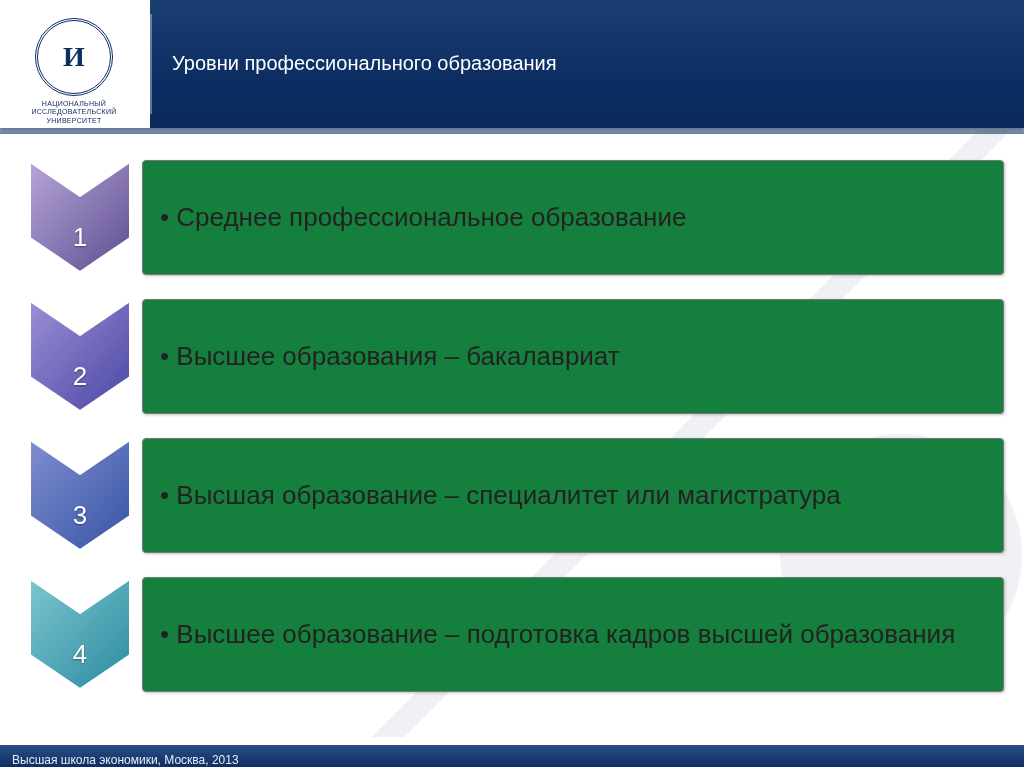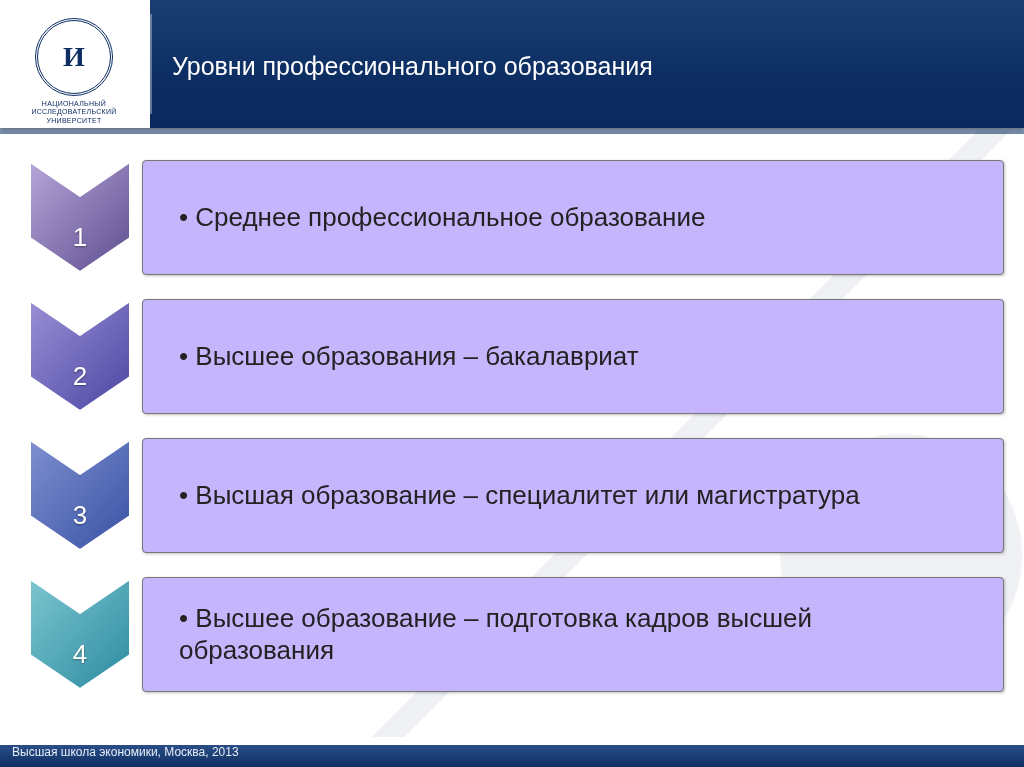--- a/index.html
+++ b/index.html
@@ -13,42 +13,42 @@
 
 
 .header{position:relative;height:128px;background:linear-gradient(#1b3e73,#0d2e63 60%,#0a2a5d);box-shadow:0 2px 4px rgba(0,0,0,.4)}
 .logo-wrap{position:absolute;left:24px;top:18px;width:100px;text-align:center;color:#0d2e63}
 .logo-circle{width:72px;height:72px;border:3px double #0d2e63;border-radius:50%;margin:0 auto;display:flex;align-items:center;justify-content:center;background:#fff}
 .logo-letter{font:700 28px/1 Georgia,serif}
 .logo-caption{font-size:7px;letter-spacing:.3px;margin-top:4px;line-height:1.2}
 
 .logo-bg{position:absolute;left:0;top:0;width:150px;height:128px;background:#fff}
 .vrule{position:absolute;left:150px;top:14px;bottom:14px;width:2px;background:rgba(255,255,255,.35)}
-.title{position:absolute;left:172px;top:52px;color:#fff;font-size:25px}
+.title{position:absolute;left:172px;top:52px;color:#fff;font-size:20px}
 
 
 .subbar{height:6px;background:linear-gradient(#9db3cf,#6d85a3)}
 
 
 .content{position:relative;padding:26px 20px 0 26px}
 
 
 .row{position:relative;height:115px;margin-bottom:24px;display:flex}
 .row:last-child{margin-bottom:0}
 
 
 .chev{position:relative;width:108px;flex:0 0 108px}
 .chev svg{position:absolute;left:0;top:0}
 .chev .num{position:absolute;left:0;width:108px;top:62px;text-align:center;color:#fff;font-size:26px;text-shadow:0 1px 2px rgba(0,0,0,.4)}
 
 
-.box{flex:1;margin-left:8px;border:1.5px solid #777;border-radius:4px;background:#c4b5fd;box-shadow:1px 1px 3px rgba(0,0,0,.25);display:flex;align-items:center;padding:0 36px;font-size:26px;color:#222;line-height:1.22}
+.box{flex:1;margin-left:8px;border:1.5px solid #777;border-radius:4px;background:#15803d;box-shadow:1px 1px 3px rgba(0,0,0,.25);display:flex;align-items:center;padding:0 17px;font-size:26px;color:#222;line-height:1.22}
 
 
-.footer{position:absolute;left:0;right:0;bottom:0;height:22px;background:linear-gradient(#2a4e86,#0d2e63);color:#e6ecf5;font-size:12px;padding-left:12px;display:flex;align-items:flex-start}
+.footer{position:absolute;left:0;right:0;bottom:0;height:22px;background:linear-gradient(#2a4e86,#0d2e63);color:#e6ecf5;font-size:12px;padding-left:12px;display:flex;align-items:flex-end}
 </style>
 </head>
 <body>
 
 <div class="slide">
   <div class="bg-deco"></div>
 
   <div class="header">
     <div class="logo-bg"></div>
     <div class="logo-wrap">

